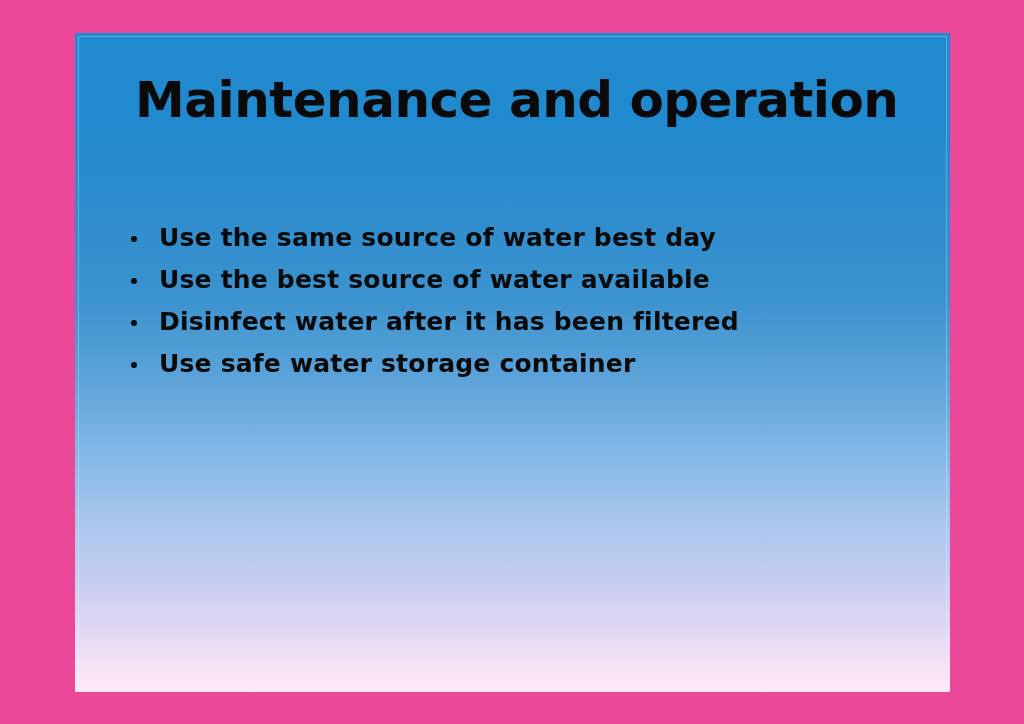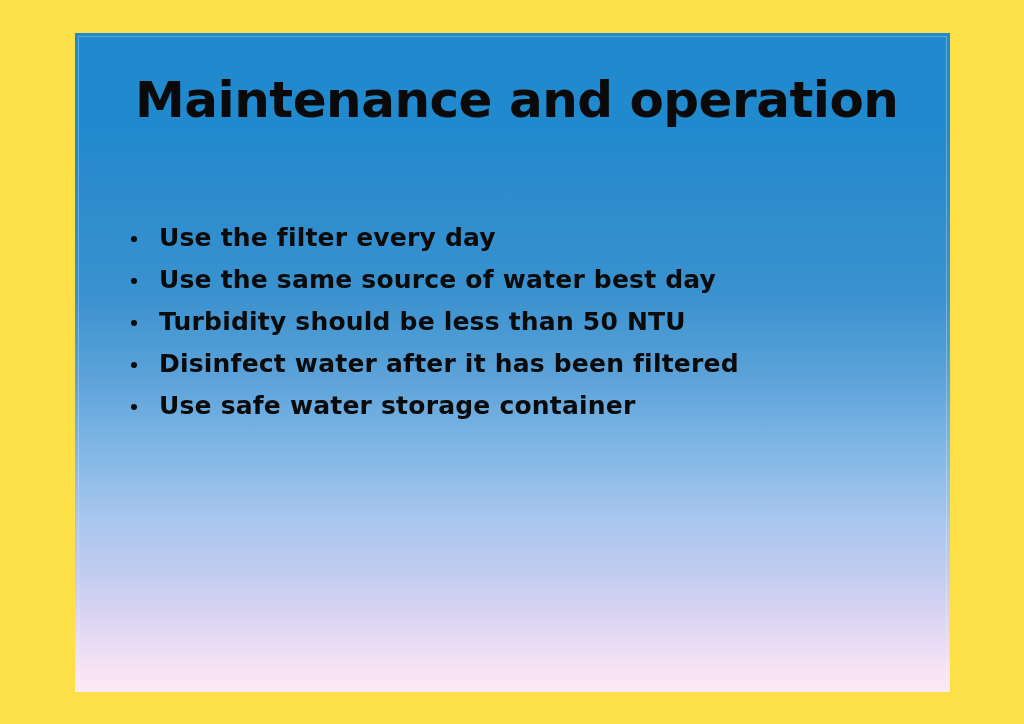--- a/index.html
+++ b/index.html
@@ -11,21 +11,21 @@
     width: 1024px;
     height: 724px;
     font-family: "DejaVu Sans", sans-serif;
     overflow: hidden;
   }
 
   #slide-canvas {
     position: relative;
     width: 1024px;
     height: 724px;
-    background: #fde047;
+    background: #ec4899;
   }
 
   
   #slide {
     position: absolute;
     left: 75px;
     top: 33px;
     width: 875px;
     height: 659px;
     background: linear-gradient(to bottom,
@@ -115,35 +115,31 @@
 <div id="slide-canvas">
 
   <div id="slide">
 
     <div id="slide-inner-border"></div>
 
     <div id="slide-title">Maintenance and operation</div>
 
     <ul id="bullet-list">
 
-      <li>
-        <span class="bullet-dot"></span>
-        <span class="bullet-text">Use the filter every day</span>
-      </li>
 
       <li>
         <span class="bullet-dot"></span>
         <span class="bullet-text">Use the same source of water best day</span>
       </li>
 
-
       <li>
         <span class="bullet-dot"></span>
-        <span class="bullet-text">Turbidity should be less than 50 NTU</span>
+        <span class="bullet-text">Use the best source of water available</span>
       </li>
+
 
       <li>
         <span class="bullet-dot"></span>
         <span class="bullet-text">Disinfect water after it has been filtered</span>
       </li>
 
       <li>
         <span class="bullet-dot"></span>
         <span class="bullet-text">Use safe water storage container</span>
       </li>

